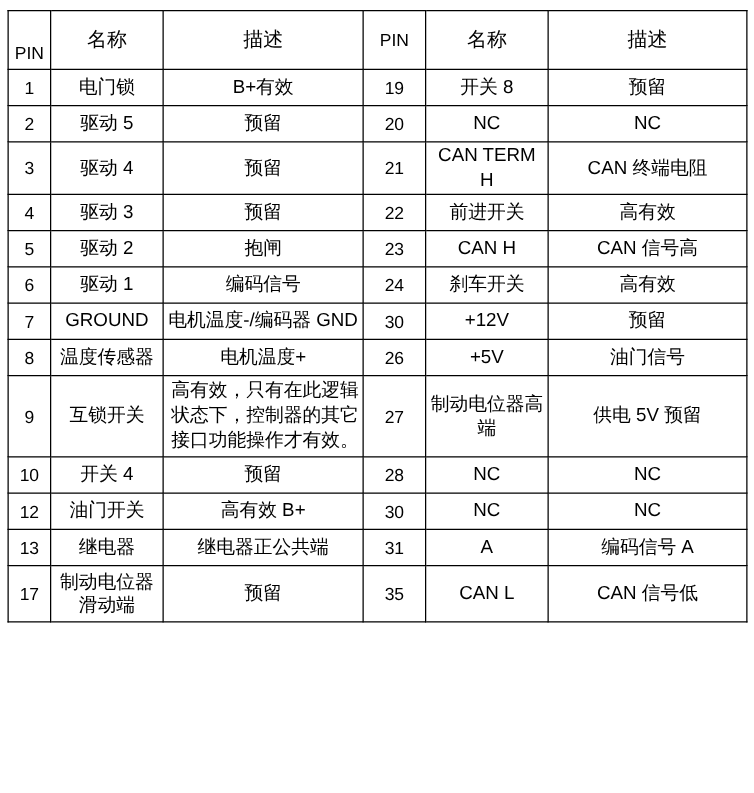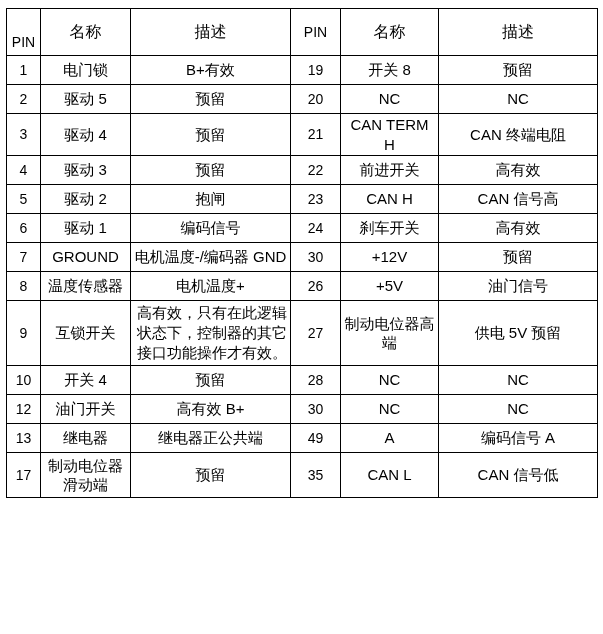--- a/index.html
+++ b/index.html
@@ -149,21 +149,21 @@
       <td>油门开关</td>
       <td>高有效 B+</td>
       <td class="pin-cell">30</td>
       <td>NC</td>
       <td>NC</td>
     </tr>
     <tr>
       <td class="pin-cell">13</td>
       <td>继电器</td>
       <td>继电器正公共端</td>
-      <td class="pin-cell">49</td>
+      <td class="pin-cell">31</td>
       <td>A</td>
       <td>编码信号 A</td>
     </tr>
     <tr class="row-tall">
       <td class="pin-cell">17</td>
       <td>制动电位器滑动端</td>
       <td>预留</td>
       <td class="pin-cell">35</td>
       <td>CAN L</td>
       <td>CAN 信号低</td>

